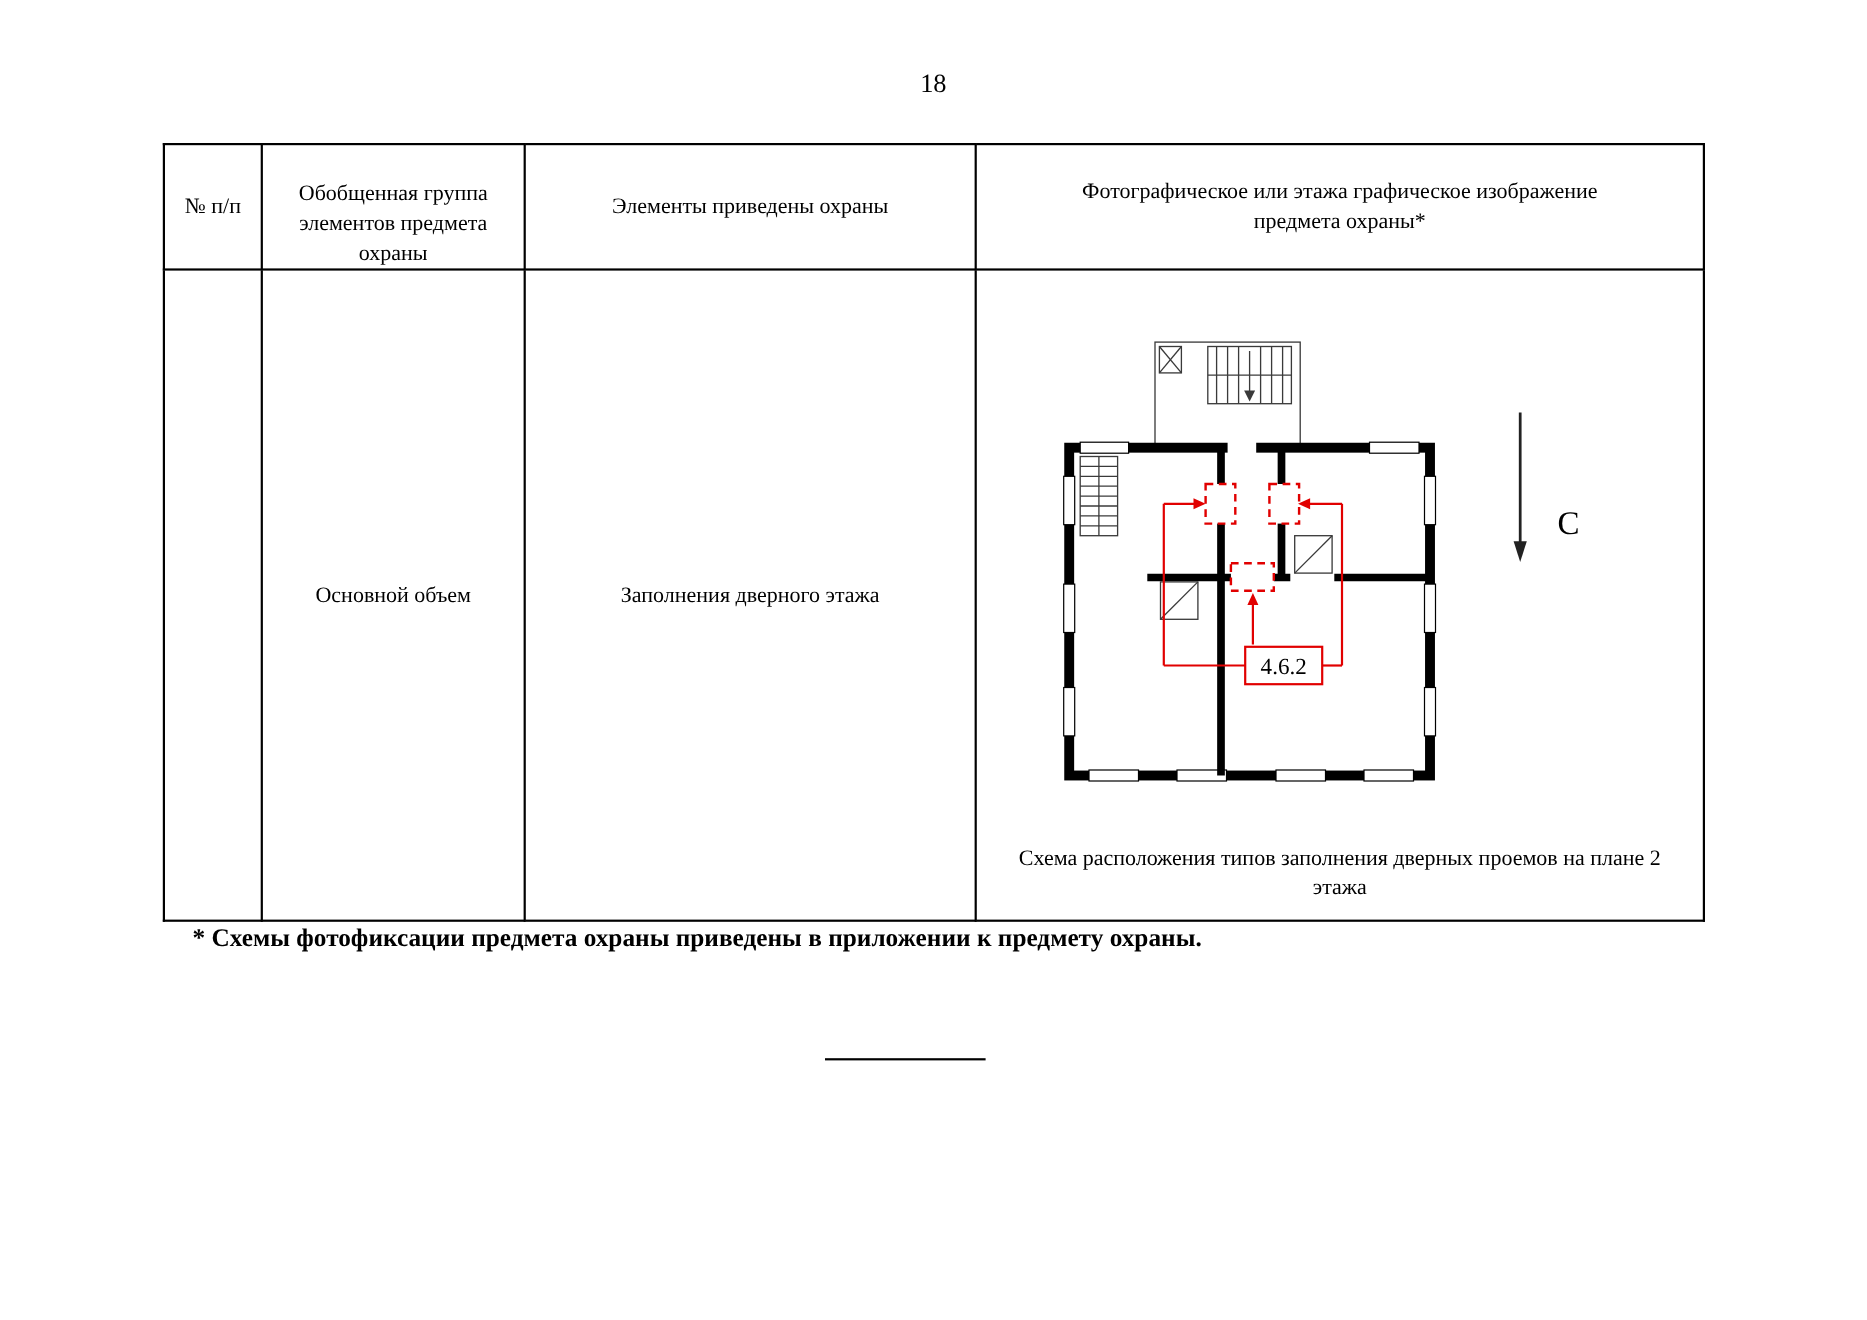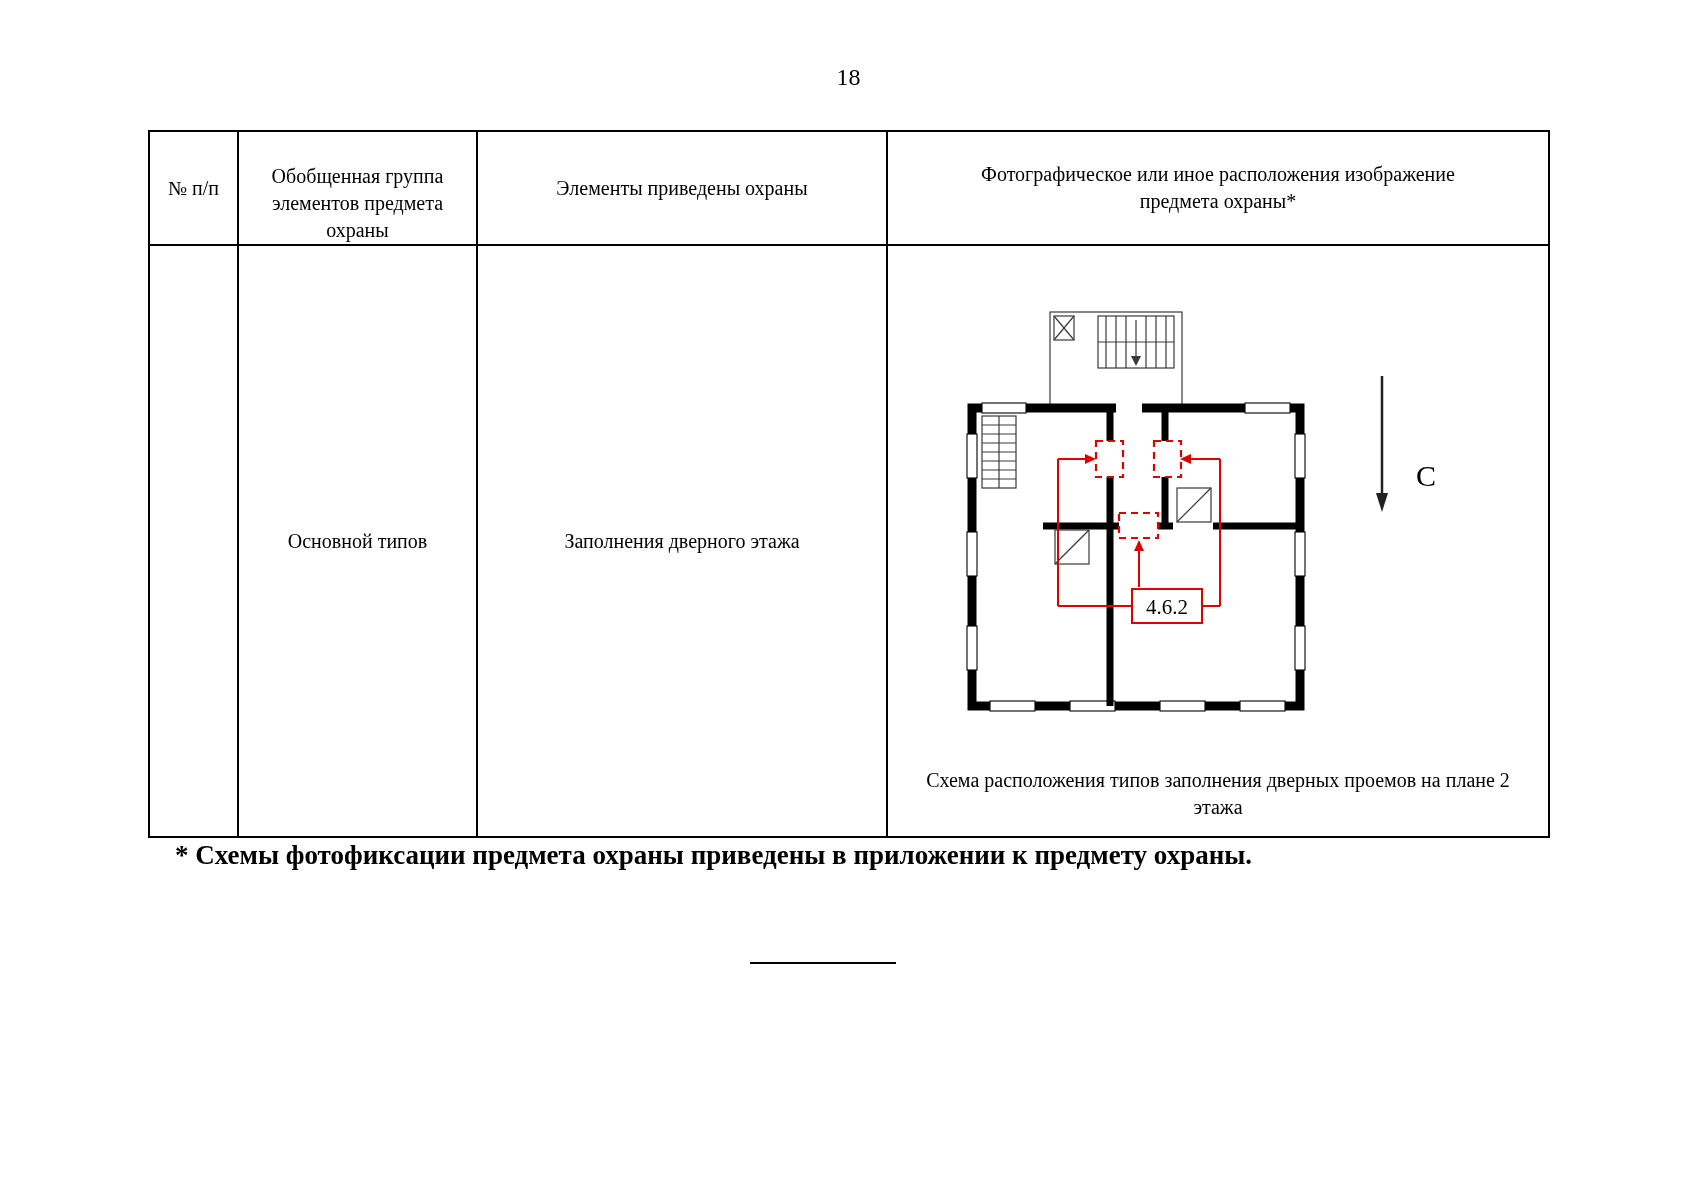--- a/index.html
+++ b/index.html
@@ -27,21 +27,21 @@
   th .w-narrow { max-width:206px;margin-top:31px; }
   th .w-wide   { max-width:540px; }
   td.image-cell { vertical-align:top; padding-top:42px; }
   .plan-wrap { width:100%; text-align:center; }
   .caption {
     font-size:20px; line-height:1.35; max-width:600px;
     margin:26px auto 0; text-align:center;
   }
   .footnote {
     position:absolute; left:175px; top:840px;
-    font-size:27px; font-weight:bold;
+    font-size:23px; font-weight:bold;
   }
   .footer-divider {
     position:absolute; left:750px; top:962px; width:146px;
     border-top:2px solid #000; height:0;
   }
   
   svg text { font-family:"Liberation Serif", serif; fill:#000; }
   .thin  { fill:none; stroke:#3a3a3a; stroke-width:1.2; }
   .wall  { stroke:#000; stroke-width:7; fill:none; }
   .outer { fill:none; stroke:#000; stroke-width:9; }
@@ -71,28 +71,28 @@
       <th>
           <div class="hdr-inner">№ п/п</div>
         </th>
       <th>
           <div class="hdr-inner w-narrow">Обобщенная группа элементов предмета охраны</div>
         </th>
       <th>
           <div class="hdr-inner">Элементы приведены охраны</div>
         </th>
       <th>
-          <div class="hdr-inner w-wide">Фотографическое или иное расположения изображение предмета охраны*</div>
+          <div class="hdr-inner w-wide">Фотографическое или этажа графическое изображение предмета охраны*</div>
         </th>
     </tr>
   </thead>
   <tbody>
     <tr>
       <td></td>
-      <td>Основной типов</td>
+      <td>Основной объем</td>
       <td>Заполнения дверного этажа</td>
       <td class="image-cell">
         <div class="plan-wrap">
           <svg width="520" height="430" viewBox="0 0 520 430">
 
             <g>
               <rect x="92" y="8" width="132" height="94" class="thin"></rect>
               <rect x="140" y="12" width="76" height="52" class="thin"></rect>
               <line x1="148" y1="12" x2="148" y2="64" class="thin"></line>
               <line x1="158" y1="12" x2="158" y2="64" class="thin"></line>

